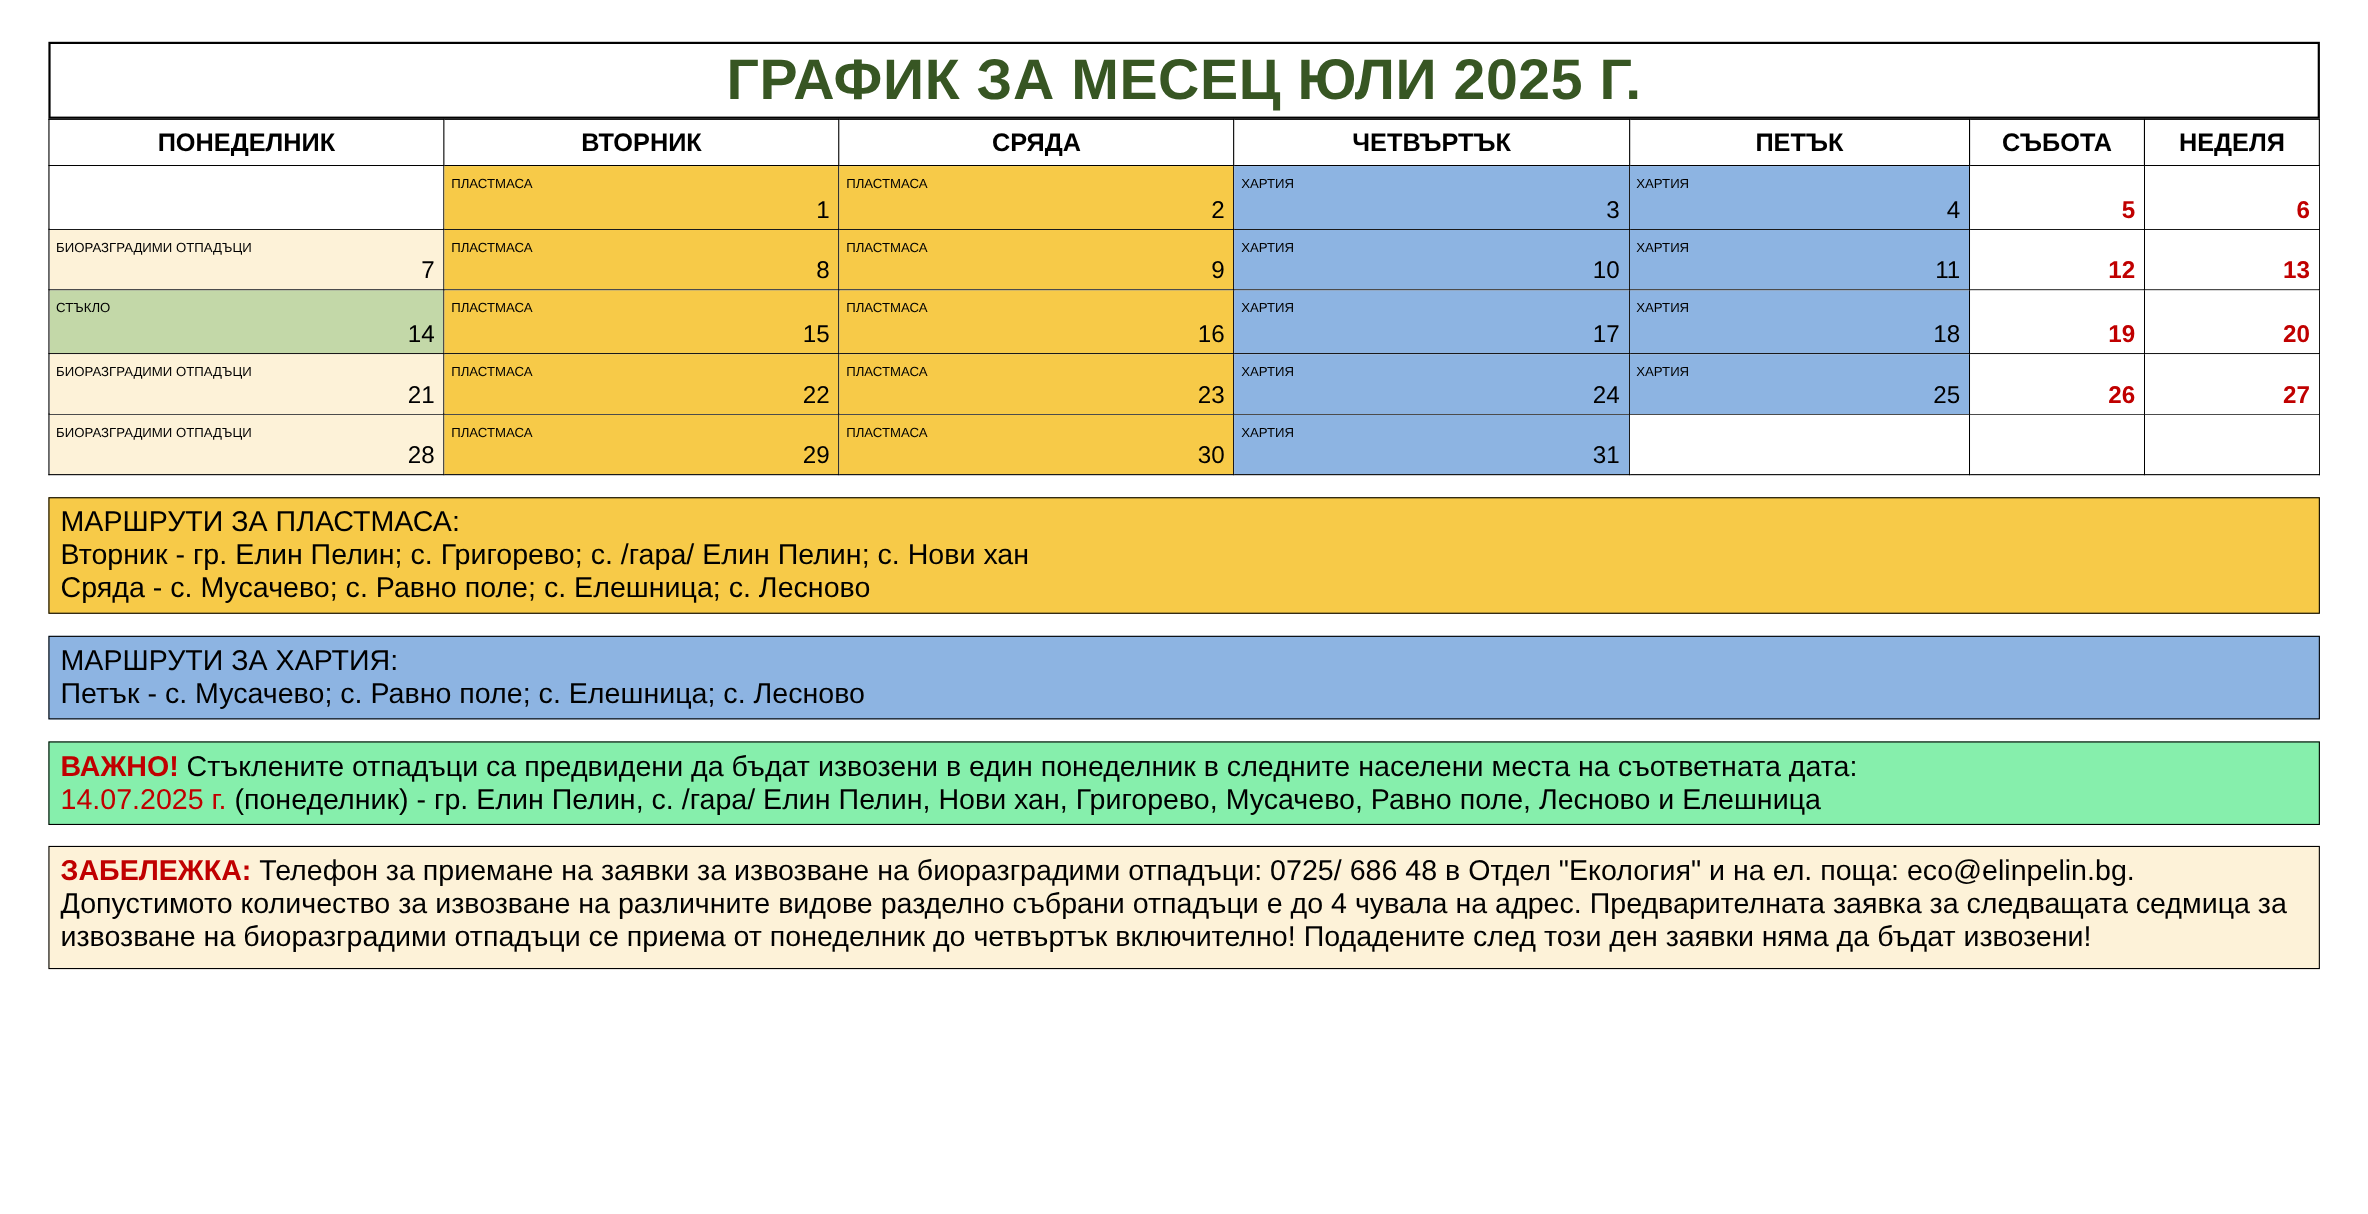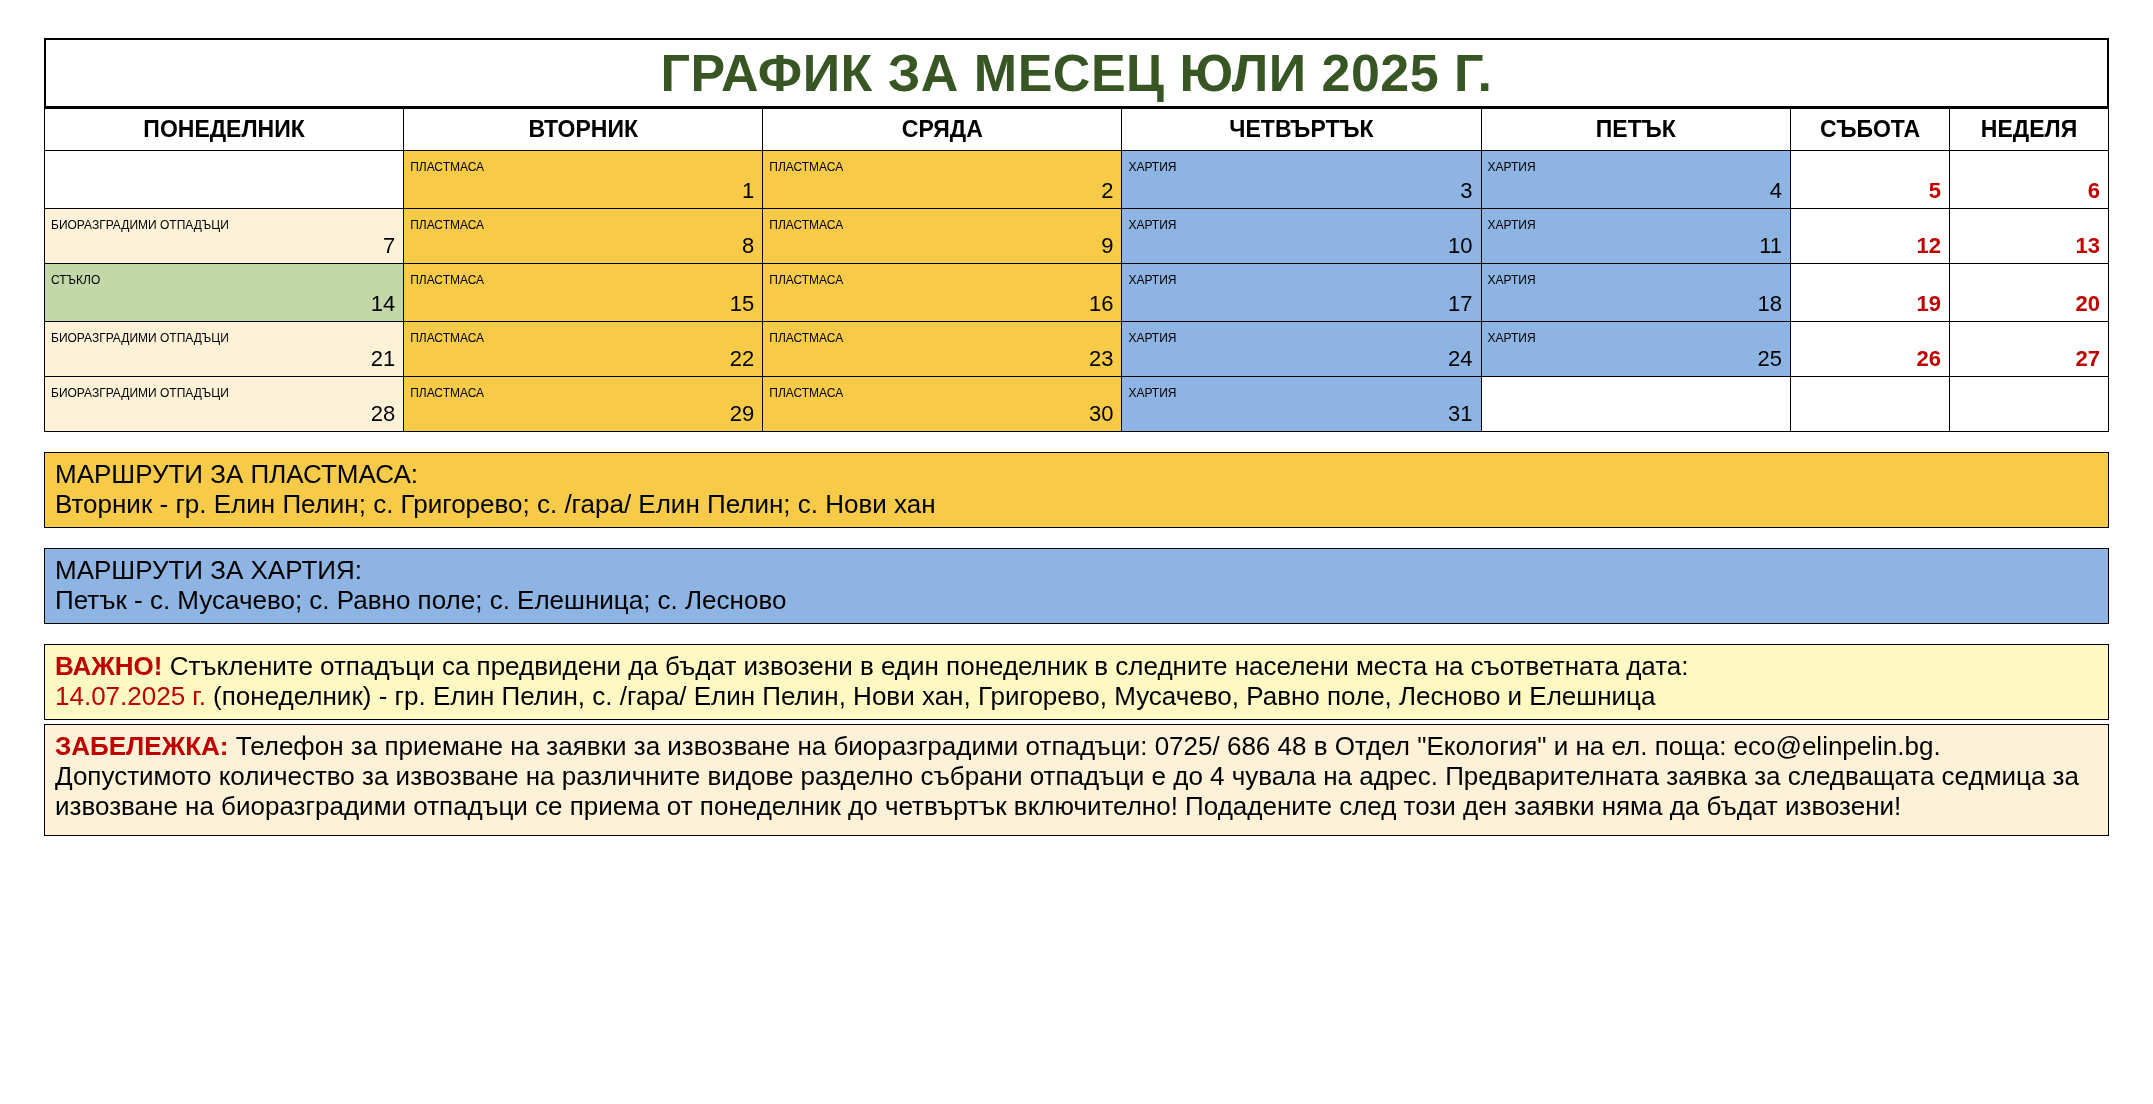--- a/index.html
+++ b/index.html
@@ -89,22 +89,22 @@
     padding: 6px 10px 8px 10px;
   }
   .block p {
     margin: 0;
     font-size: 26px;
     line-height: 30px;
     color: #000;
   }
   .block.plastic-routes { background: #f7ca48; }
   .block.paper-routes   { background: #8db4e2; }
-  .block.important      { background: #fef9c3; }
-  .block.note           { background: #fdf2d8; margin-top: 4px; padding-bottom: 14px;}
+  .block.important      { background: #86efac; }
+  .block.note           { background: #fdf2d8; margin-top: 19px; padding-bottom: 14px;}
   .red { color: #c00000; }
   .red-b { color: #c00000; font-weight: bold; }
 </style>
 </head>
 <body>
 
 <div id="page">
 
   <div class="title-box">
     <span class="title-text">ГРАФИК ЗА МЕСЕЦ ЮЛИ 2025 Г.</span>
@@ -275,20 +275,21 @@
         <td class="cell empty h2">
           <span class="num"></span>
         </td>
       </tr>
     </tbody>
   </table>
 
   <div class="block plastic-routes">
     <p>МАРШРУТИ ЗА ПЛАСТМАСА:</p>
     <p>Вторник - гр. Елин Пелин; с. Григорево; с. /гара/ Елин Пелин; с. Нови хан</p>
+    <p>Сряда - с. Мусачево; с. Равно поле; с. Елешница; с. Лесново</p>
   </div>
 
   <div class="block paper-routes">
     <p>МАРШРУТИ ЗА ХАРТИЯ:</p>
     <p>Петък - с. Мусачево; с. Равно поле; с. Елешница; с. Лесново</p>
   </div>
 
   <div class="block important">
     <p>
       <span class="red-b">ВАЖНО!</span><span> Стъклените отпадъци са предвидени да бъдат извозени в един понеделник в следните населени места на съответната дата:</span>

